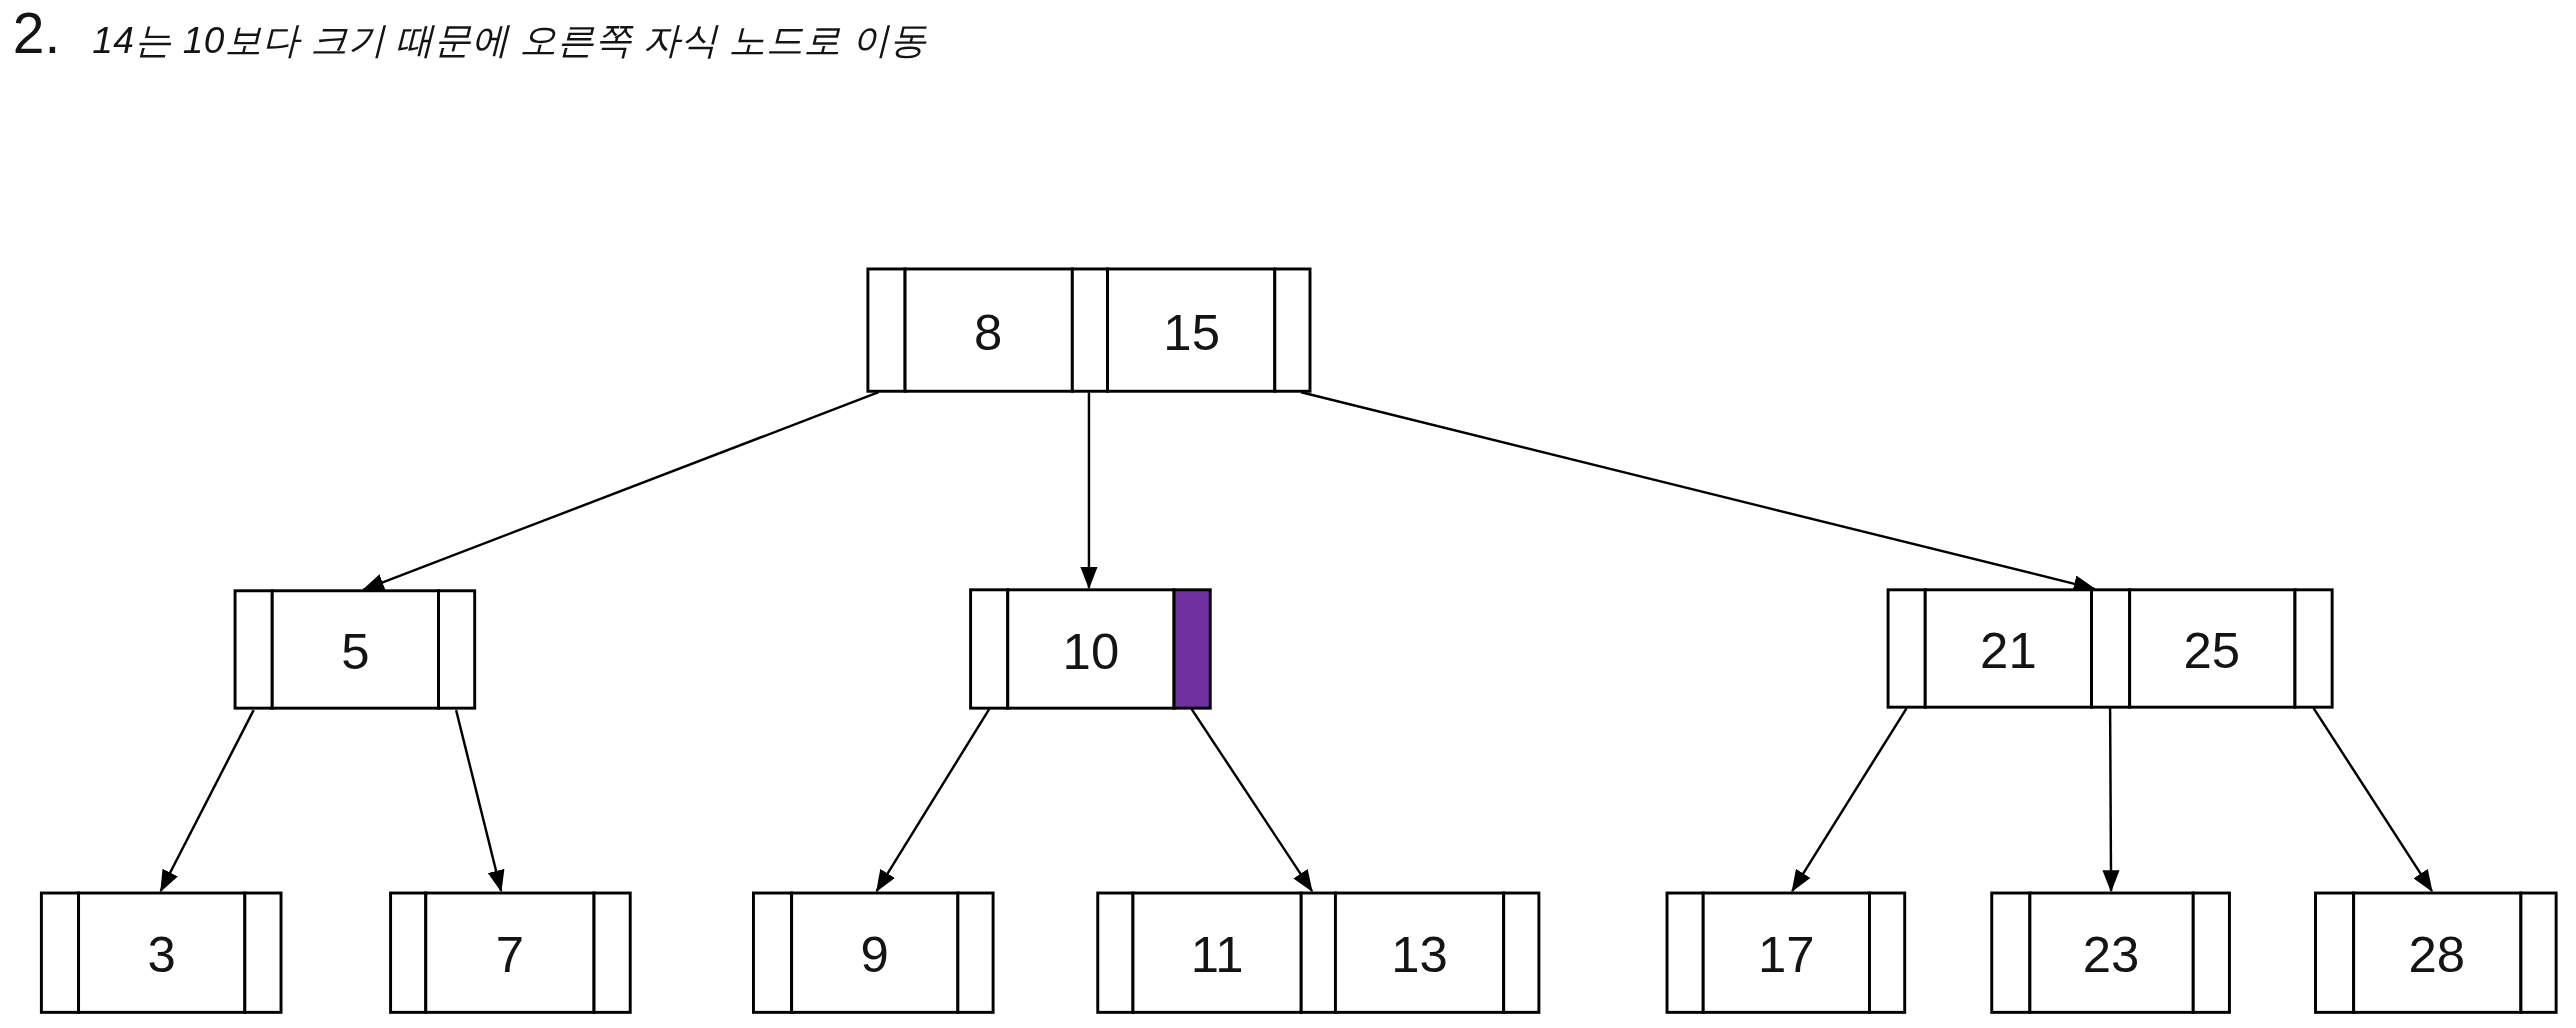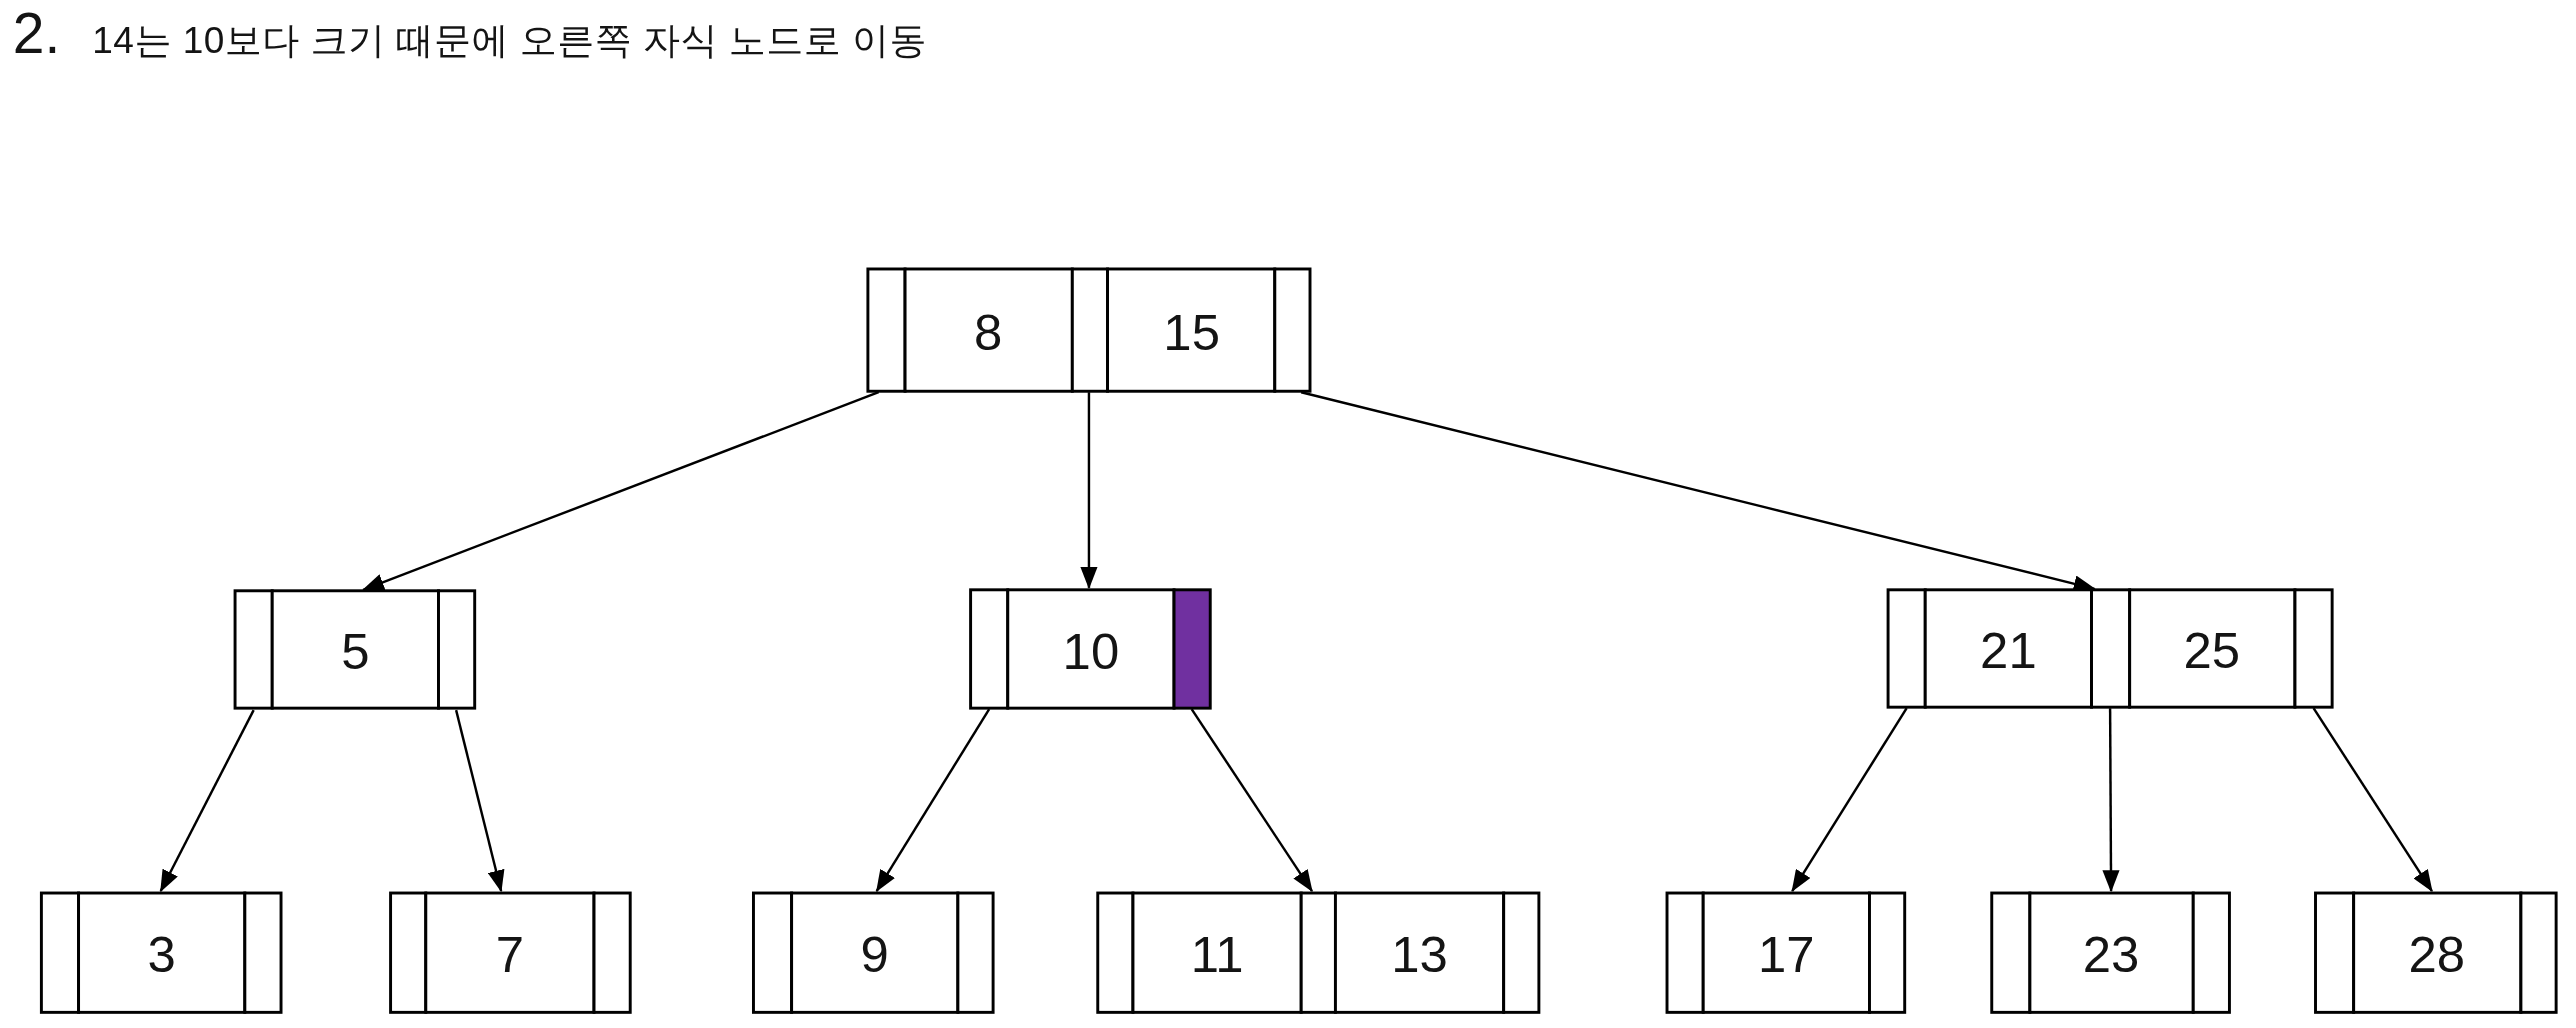--- a/index.html
+++ b/index.html
@@ -15,21 +15,21 @@
     position: absolute;
     left: 12.7px;
     top: 3.9px;
     display: flex;
     align-items: baseline;
     gap: 32px;
     color: #141414;
     white-space: nowrap;
   }
   .caption .num { font-size: 57px; line-height: 1.05; }
-  .caption .txt { font-size: 37px; line-height: 1.05; letter-spacing: 0.5px; }
+  .caption .txt { font-size: 37px; line-height: 1.05; letter-spacing: 0.5px; font-style: italic; }
 
   svg.tree { position: absolute; left: 0; top: 0; }
   .cell   { fill: #ffffff; stroke: #000000; stroke-width: 3; }
   .hlcell { stroke: #000000; stroke-width: 3; } 
   .kc {
     font-family: "Liberation Sans", sans-serif;
     font-size: 52px;
     fill: #141414;
     text-anchor: middle;
     dominant-baseline: central;

